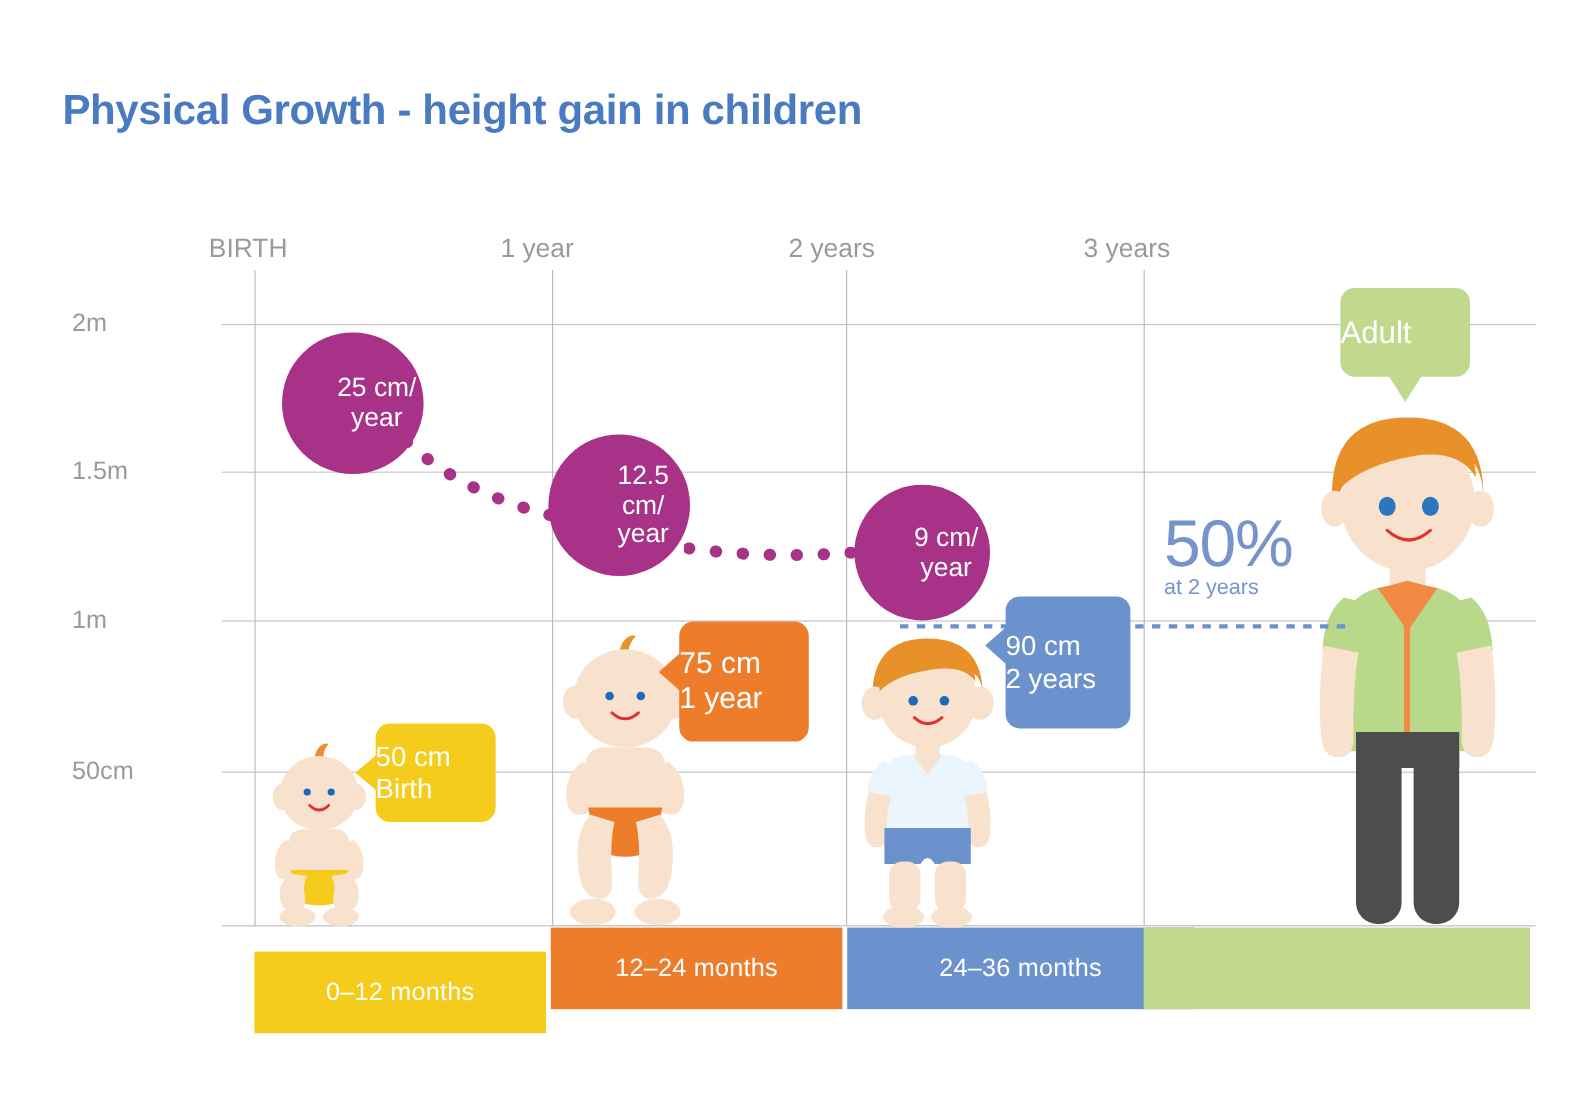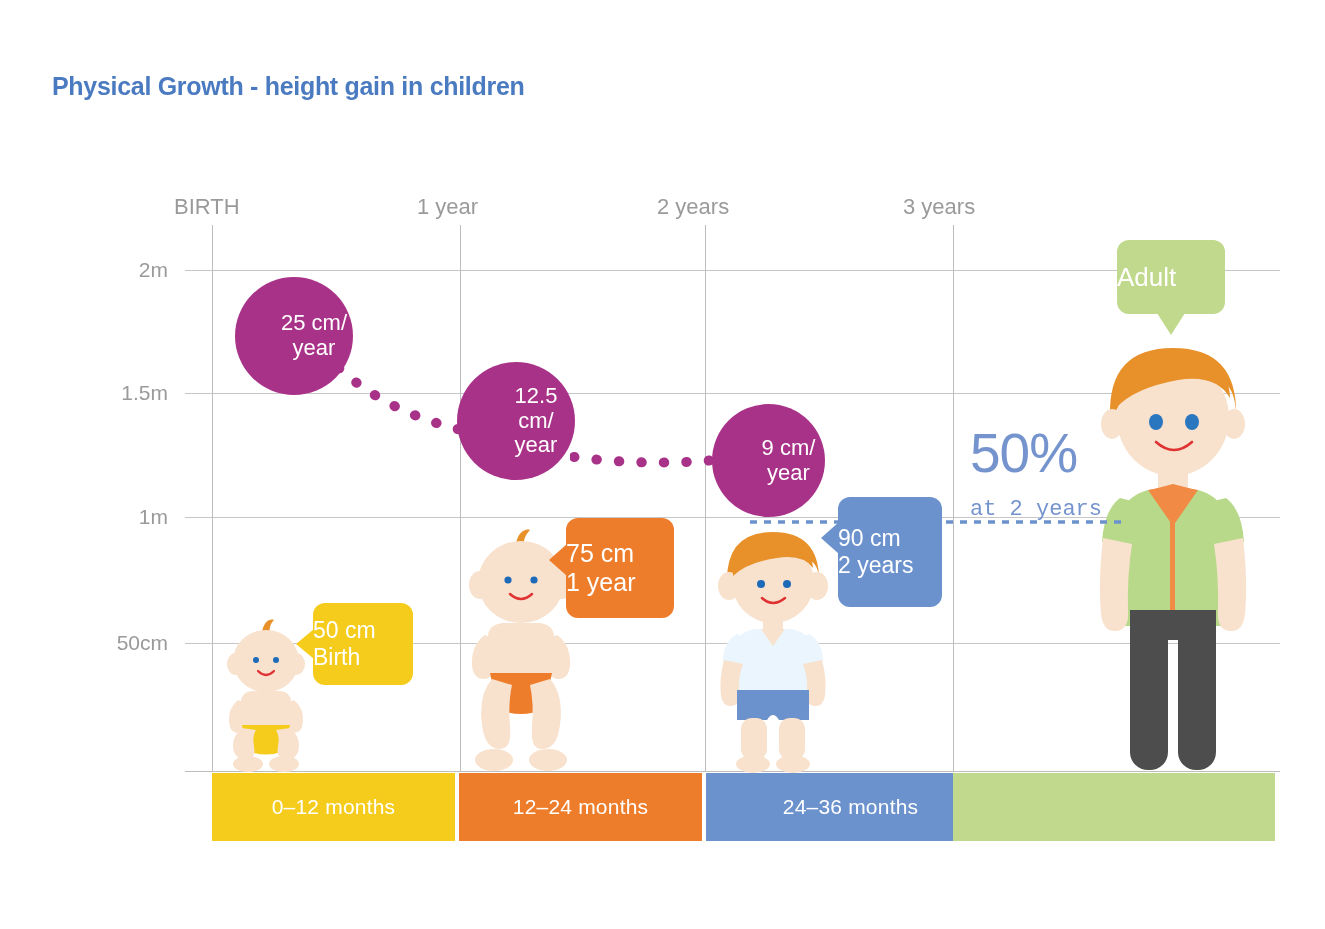--- a/index.html
+++ b/index.html
@@ -13,21 +13,21 @@
     height: 929px;
     background: #ffffff;
     font-family: "Liberation Sans", sans-serif;
     overflow: hidden;
   }
   
   #title {
     position: absolute;
     left: 52px;
     top: 72px;
-    font-size: 25px;
+    font-size: 35px;
     font-weight: bold;
     color: #4a7ac0;
     letter-spacing: -0.3px;
     white-space: nowrap;
   }
   
   .vgrid {
     position: absolute;
     width: 1px;
     background: #bdbdbd;
@@ -40,21 +40,20 @@
   .xlabel {
     position: absolute;
     font-size: 22px;
     color: #9a9a9a;
     white-space: nowrap;
   }
   .ylabel {
     position: absolute;
     font-size: 21px;
     color: #9a9a9a;
-    text-align: right;
     white-space: nowrap;
   }
   
   .periodbar {
     position: absolute;
     height: 68px;
     top: 773px;
     display: flex;
     align-items: center;
     justify-content: center;
@@ -96,21 +95,21 @@
   }
   
   #pct-block {
     position: absolute;
     left: 970px;
     top: 427px;
     color: #7594ce;
     text-align: left;
   }
   #pct-big { font-size: 55px; line-height: 0.95; letter-spacing: -1px; }
-  #pct-sub { font-size: 22px; line-height: 1.2; margin-top: 18px; font-family: Liberation Mono, monospace; }
+  #pct-sub { font-size: 18px; line-height: 1.2; margin-top: 0; }
   
   .dots { position: absolute; }
   
   .figure { position: absolute; }
 </style>
 </head>
 <body>
 
 <div id="canvas">
 
@@ -130,21 +129,21 @@
   <div class="xlabel" style="left:174px; top:194px;">BIRTH</div>
   <div class="xlabel" style="left:417px; top:194px;">1 year</div>
   <div class="xlabel" style="left:657px; top:194px;">2 years</div>
   <div class="xlabel" style="left:903px; top:194px;">3 years</div>
 
   <div class="ylabel" style="left:60px; top:258px; width:108px;">2m</div>
   <div class="ylabel" style="left:60px; top:381px; width:108px;">1.5m</div>
   <div class="ylabel" style="left:60px; top:505px; width:108px;">1m</div>
   <div class="ylabel" style="left:60px; top:631px; width:108px;">50cm</div>
 
-  <div class="periodbar" style="left:212px; width:243px; background:#f5cc1b;">
+  <div class="periodbar" style="left:212px; width:243px; background:#f5cc1b;margin-top:20px;">
     <span>0–12 months</span>
   </div>
   <div class="periodbar" style="left:459px; width:243px; background:#ee7d2b;">
     <span>12–24 months</span>
   </div>
   <div class="periodbar" style="left:706px; width:289px; background:#6c92cd;">
     <span>24–36 months</span>
   </div>
   <div class="periodbar" style="left:953px; width:322px; background:#c1d98c;">
     <span></span>

